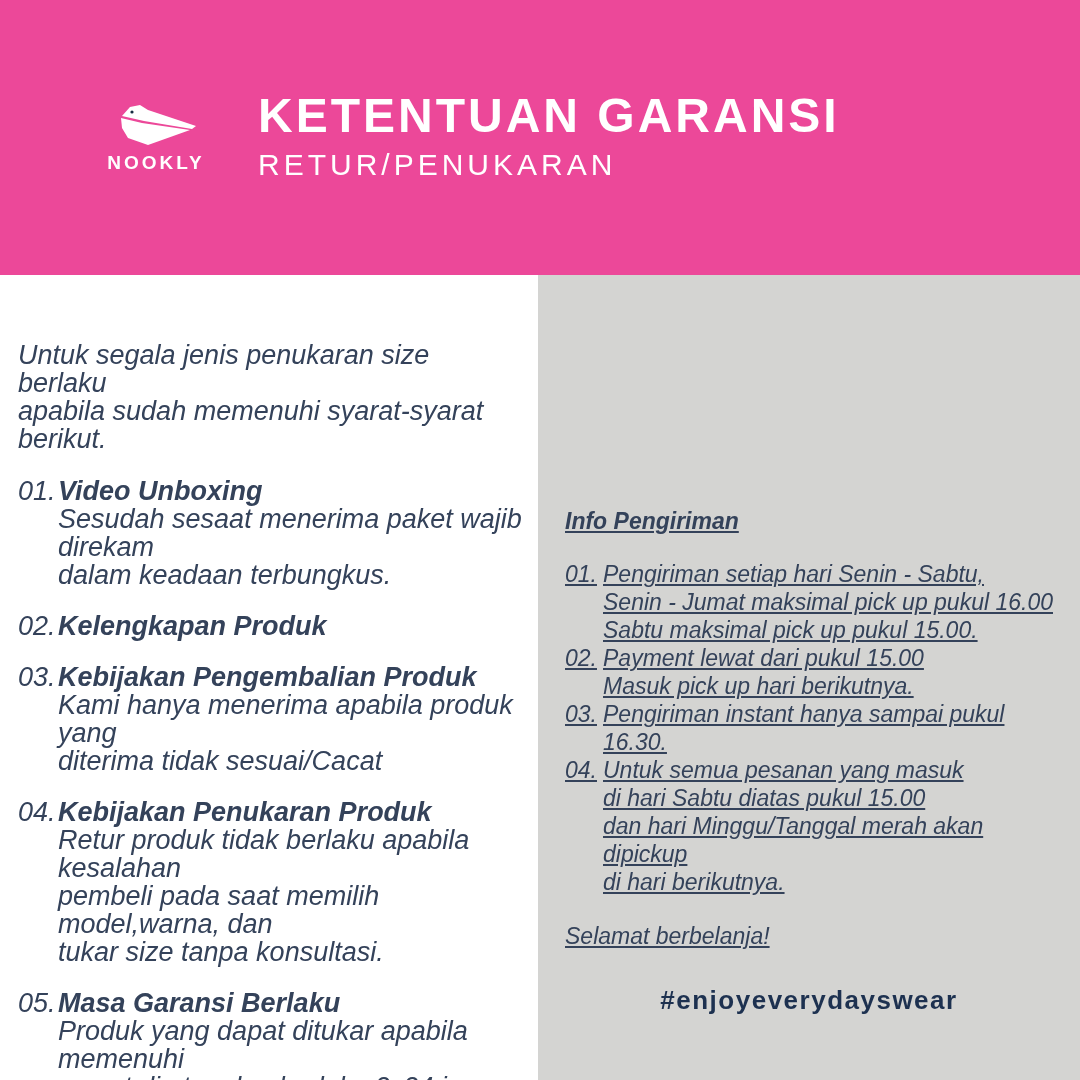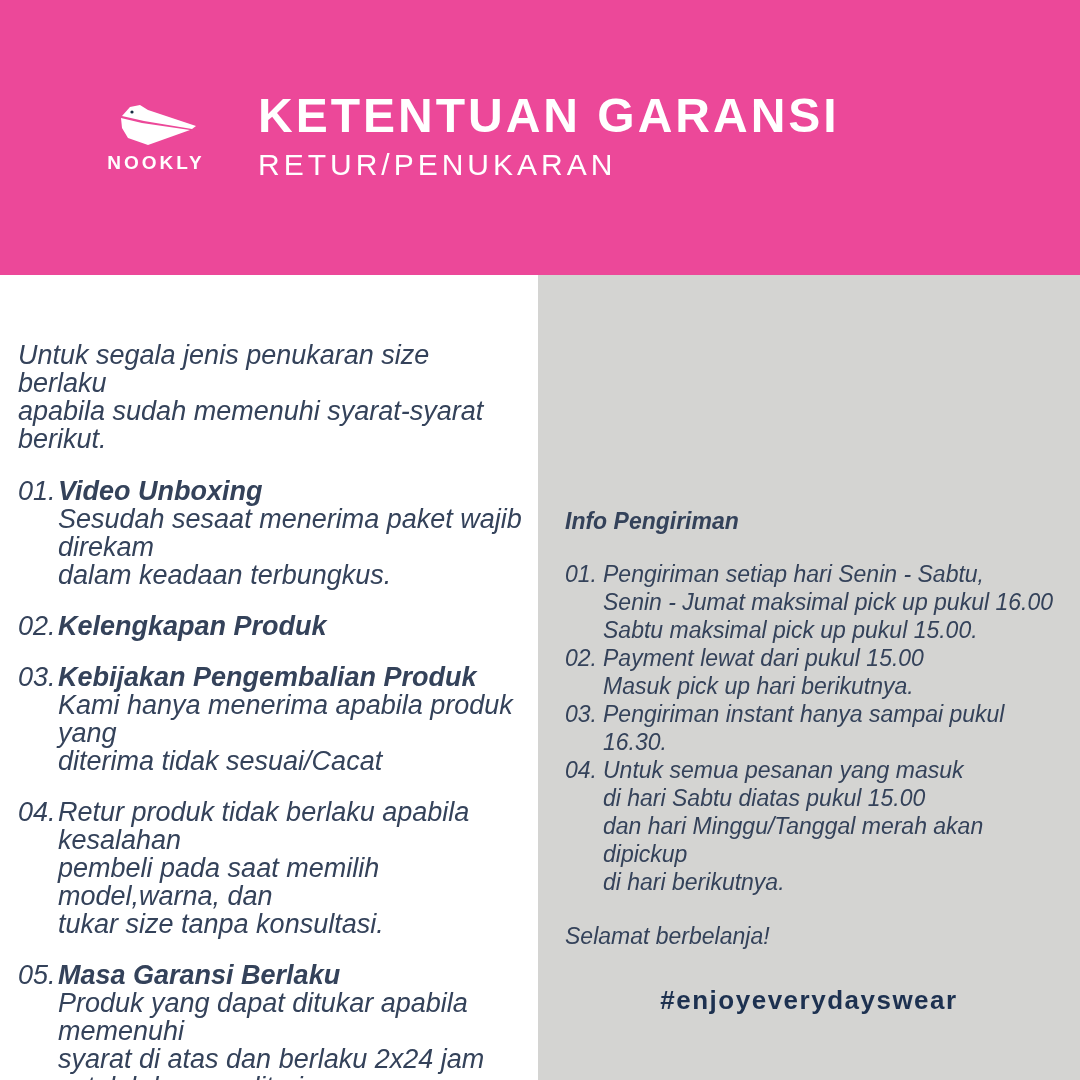--- a/index.html
+++ b/index.html
@@ -61,21 +61,21 @@
   .intro { margin-bottom: 24px; }
   .term-item { margin-top: 23px; display: grid; grid-template-columns: 40px 1fr; }
   .term-num { font-style: italic; font-weight: 400; }
   .term-head { font-weight: 700; font-style: italic; }
   .term-body { grid-column: 2; font-style: italic; }
   .term-bold-note { grid-column: 2; font-style: italic; font-weight: 700; }
 
   
   .right-content {
     position: absolute; left: 27px; top: 232px; width: 500px;
-    font-size: 23px; line-height: 28px;
+    font-size: 23px; line-height: 28px; text-decoration: underline;
   }
   .right-heading { font-weight: 700; font-style: italic; margin-bottom: 25px; }
   .ship-item { display: grid; grid-template-columns: 38px 1fr; }
   .ship-num { font-style: italic; }
   .ship-text { font-style: italic; }
   .closing-right { margin-top: 26px; font-style: italic; }
   .hashtag {
     position: absolute; left: 0; top: 710px; width: 542px;
     text-align: center; font-weight: 700; font-size: 26px;
     letter-spacing: 1.5px; color: #1d3150;
@@ -122,20 +122,21 @@
 
       <div class="term-item">
         <span class="term-num">03.</span>
         <span class="term-head">Kebijakan Pengembalian Produk</span>
         <div class="term-body pre">Kami hanya menerima apabila produk yang
 diterima tidak sesuai/Cacat</div>
       </div>
 
       <div class="term-item">
         <span class="term-num">04.</span>
+        <span class="term-head">Kebijakan Penukaran Produk</span>
         <div class="term-body pre">Retur produk tidak berlaku apabila kesalahan
 pembeli pada saat memilih model,warna, dan
 tukar size tanpa konsultasi.</div>
       </div>
 
       <div class="term-item">
         <span class="term-num">05.</span>
         <span class="term-head">Masa Garansi Berlaku</span>
         <div class="term-body pre">Produk yang dapat ditukar apabila memenuhi
 syarat di atas dan berlaku 2x24 jam

